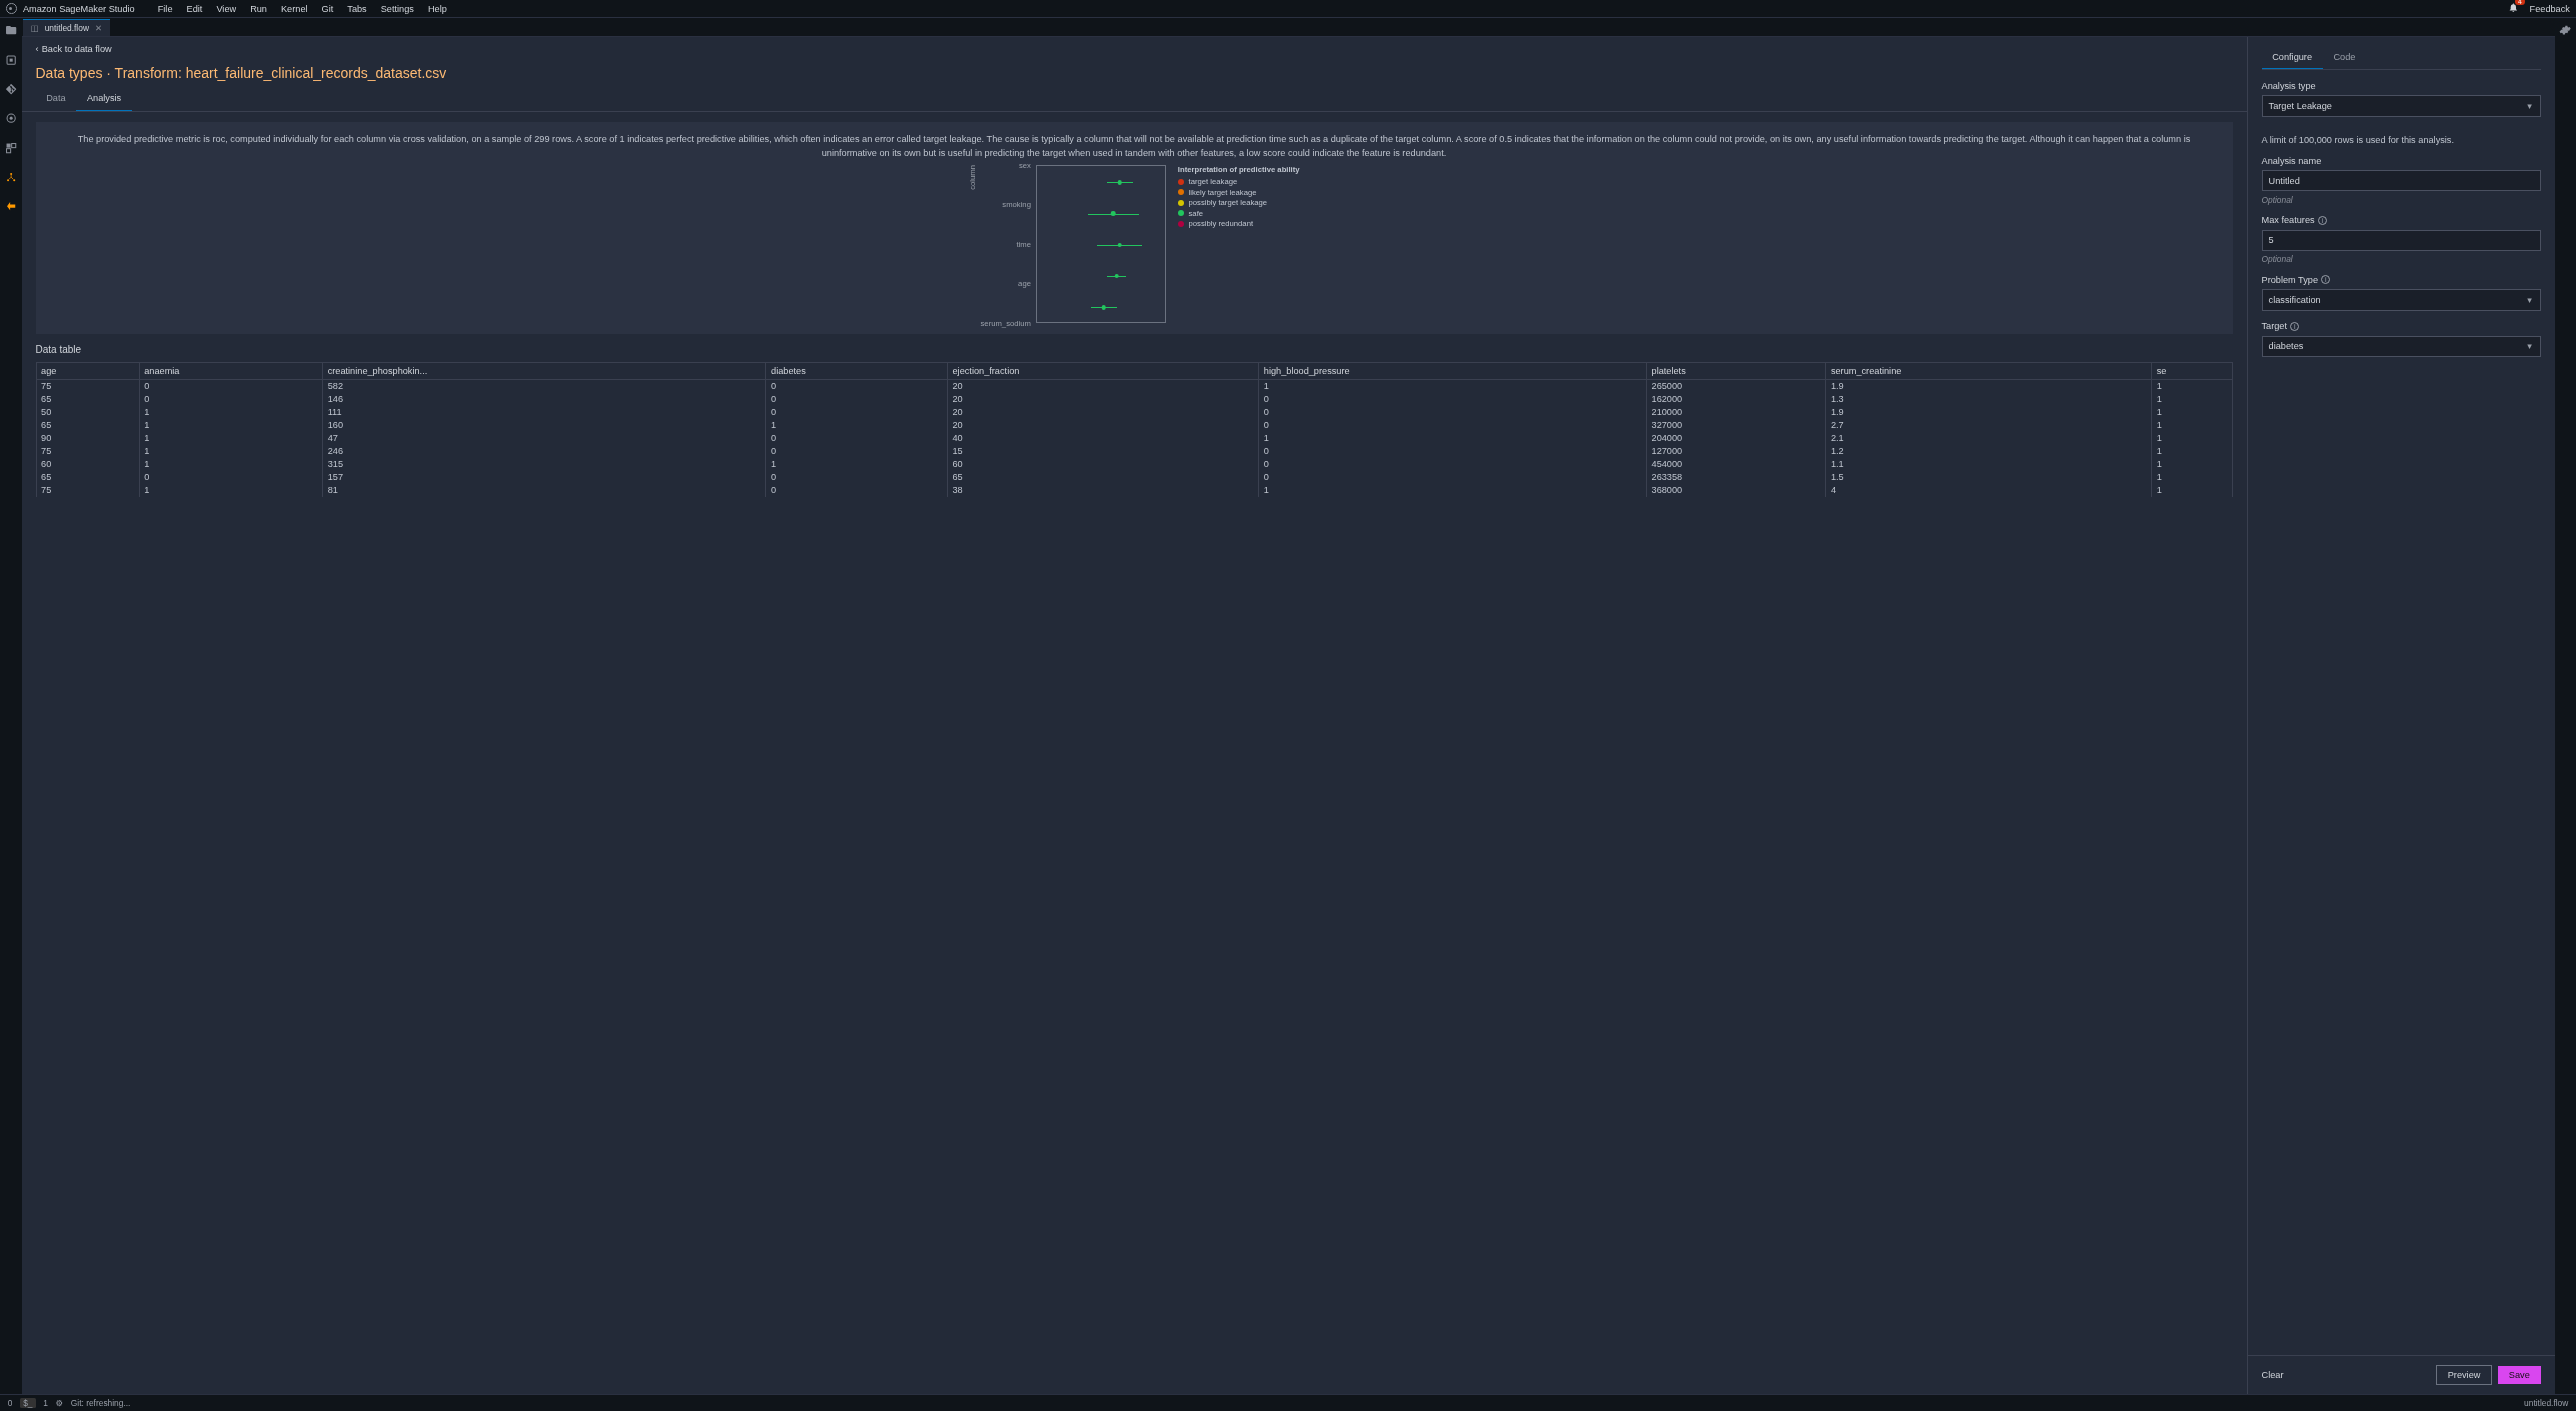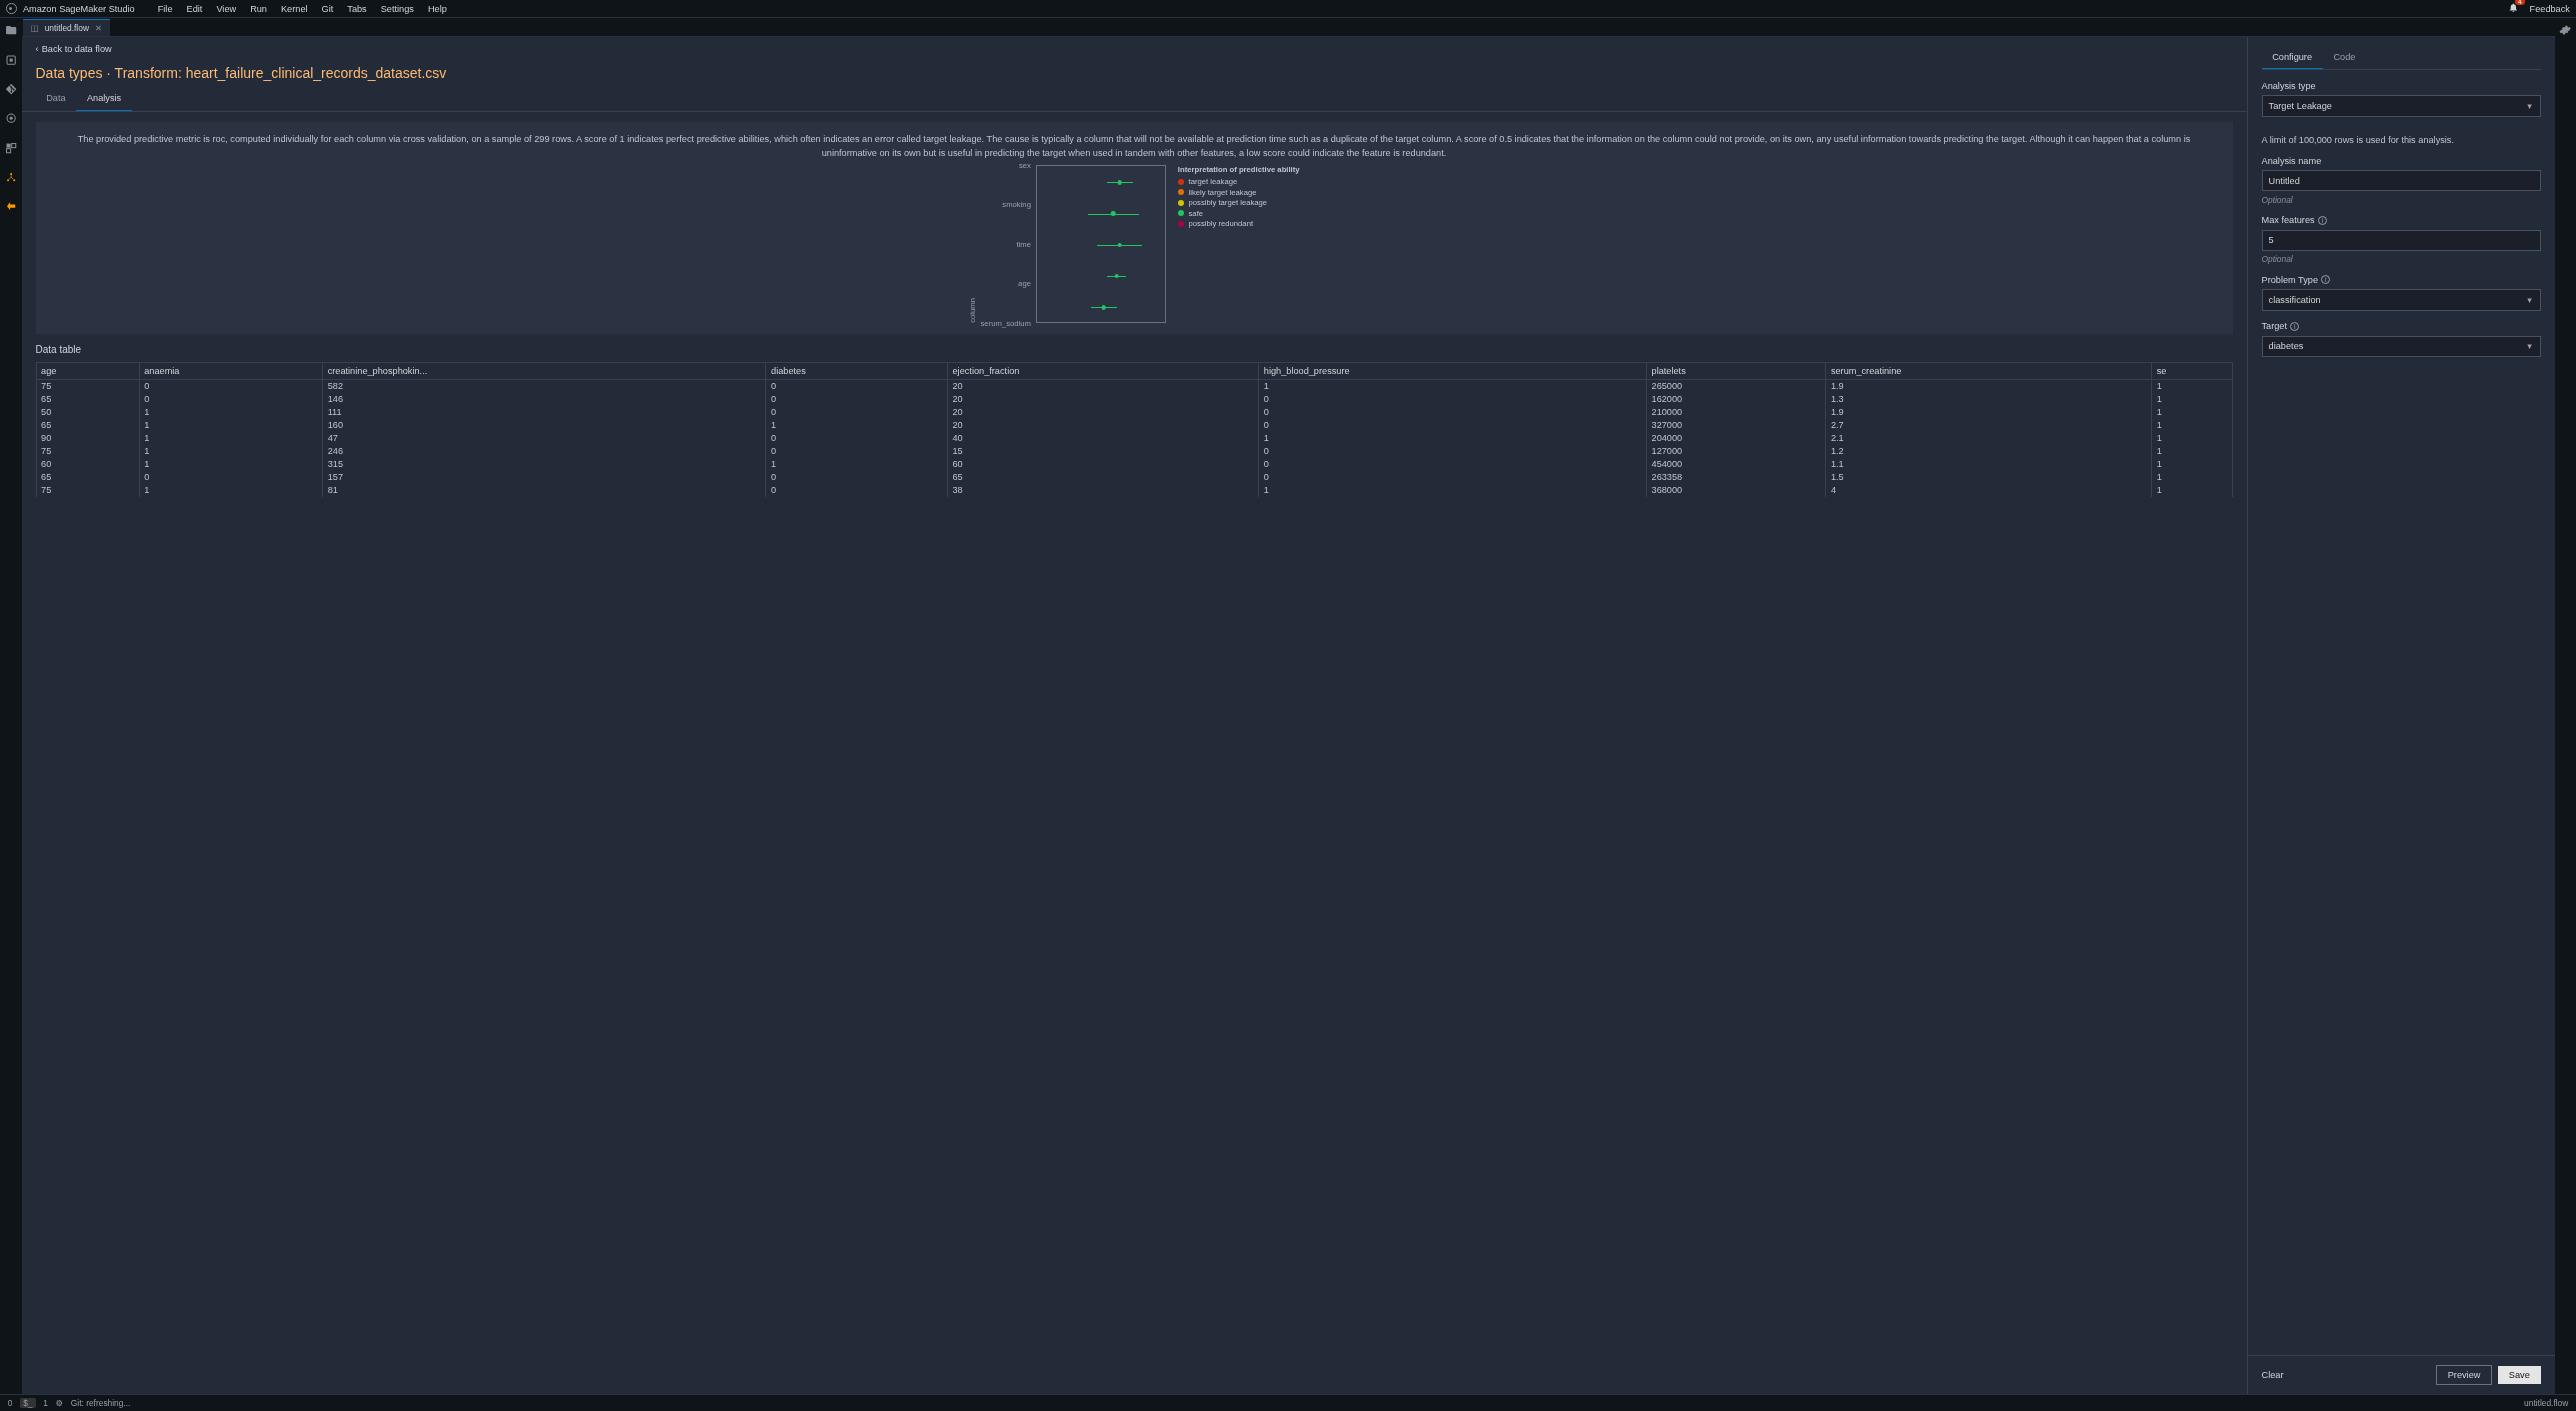--- a/index.html
+++ b/index.html
@@ -28,21 +28,21 @@
 .content-left { flex: 1; display: flex; flex-direction: column; padding: 7.7px 0 0 0; min-width: 0; overflow: hidden; }
 .back-link { font-size: 9.2px; color: #d1d5db; padding: 0 14px 6.1px; display: flex; align-items: center; gap: 3.1px; cursor: pointer; }
 .page-title { font-size: 14px; color: #fdba74; padding: 4.6px 14px 7.7px; font-weight: 400; }
 .subtabs { display: flex; gap: 0; padding: 0 14px; border-bottom: 0.8px solid #3a4050; }
 .subtab { padding: 4.6px 10.7px 6.1px; font-size: 9.2px; color: #9aa0aa; cursor: pointer; }
 .subtab.active { color: #d1d5db; border-bottom: 1.5px solid #0073bb; }
 
 .analysis-panel { margin: 10.7px 14px 10.7px 14px; background: #2b3242; padding: 10.7px 14px; }
 .analysis-desc { font-size: 9.2px; line-height: 1.5; color: #bfc5cf; text-align: center; }
 .chart-row { display: flex; margin-top: 4.6px; justify-content: center; gap: 12.3px; }
-.chart-box { display: flex; align-items: flex-end; }
+.chart-box { display: flex; align-items: flex-start; }
 .ylabel { writing-mode: vertical-rl; transform: rotate(180deg); font-size: 7.7px; color: #9aa0aa; margin-right: 3.1px; }
 .chart-svg-wrap { position: relative; }
 .y-ticks { display: flex; flex-direction: column; justify-content: space-between; height: 158px; align-items: flex-end; padding-right: 4.6px; font-size: 7.7px; color: #9aa0aa; }
 .y-ticks span { height: 0; display: flex; align-items: center; }
 .plot-area { width: 130px; height: 158px; border: 0.8px solid #6b7280; position: relative; }
 .plot-row { position: absolute; left: 0; right: 0; height: 1.5px; }
 .dot { width: 4.6px; height: 4.6px; border-radius: 50%; background: #22c55e; position: absolute; top: -1.5px; transform: translateX(-50%); }
 .err { height: 0.8px; background: #22c55e; position: absolute; top: 0.8px; }
 .legend { font-size: 7.7px; color: #bfc5cf; }
 .legend .title { font-weight: 600; margin-bottom: 3.1px; }
@@ -70,21 +70,21 @@
 .note { font-size: 9.2px; color: #bfc5cf; margin: 7.7px 0 10.7px; }
 .optional { font-size: 8.4px; font-style: italic; color: #8a8f99; margin-top: 3.1px; }
 .field { margin-bottom: 10.7px; }
 .info-icon { display:inline-block; width:9.2px; height:9.2px; border:0.8px solid #9aa0aa; border-radius:50%; font-size:7px; line-height:8.4px; text-align:center; color:#9aa0aa; }
 
 .action-row { position: absolute; bottom: 0; left: 0; right: 0; border-top: 0.8px solid #3a4050; padding: 9.2px 14px; display: flex; align-items: center; }
 .action-row .clear { font-size: 9.2px; color: #d1d5db; cursor: pointer; }
 .action-row .spacer { flex: 1; }
 .btn { font-size: 9.2px; padding: 3.8px 10.7px; cursor: pointer; }
 .btn-outline { border: 0.8px solid #6b7280; color: #d1d5db; background: transparent; margin-right: 6.1px; }
-.btn-primary { border: none; background: #e5e5e5; color: #111; font-weight: 500; }
+.btn-primary { border: none; background: #d946ef; color: #111; font-weight: 500; }
 
 .right-rail { width: 21.5px; background: #0f1419; display: flex; flex-direction: column; align-items: center; padding-top: 6.1px; }
 .right-rail .rail-icon { width: 12.3px; height: 12.3px; color: #8a8f99; cursor: pointer; }
 
 .statusbar { height: 17px; background: #0f1419; border-top: 0.8px solid #2a3040; display: flex; align-items: center; padding: 0 7.7px; font-size: 8.4px; color: #9aa0aa; gap: 7.7px; }
 .statusbar .spacer { flex: 1; }
 </style>
 </head>
 <body>
 

